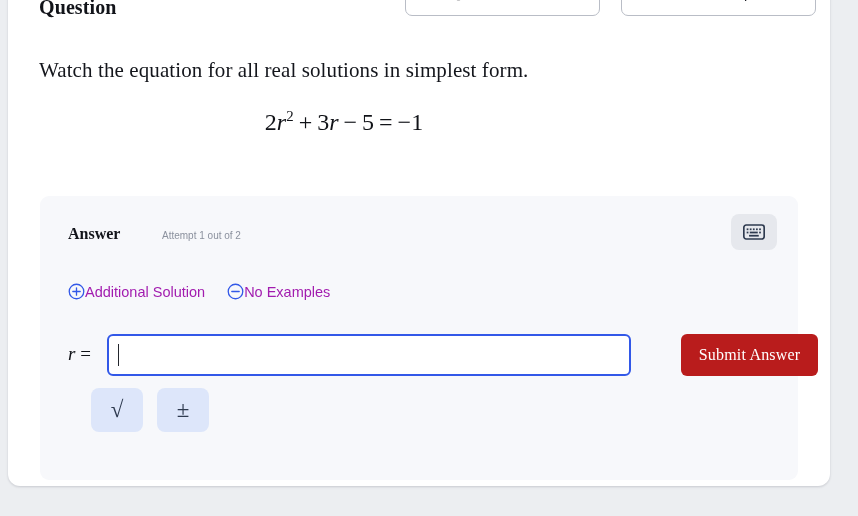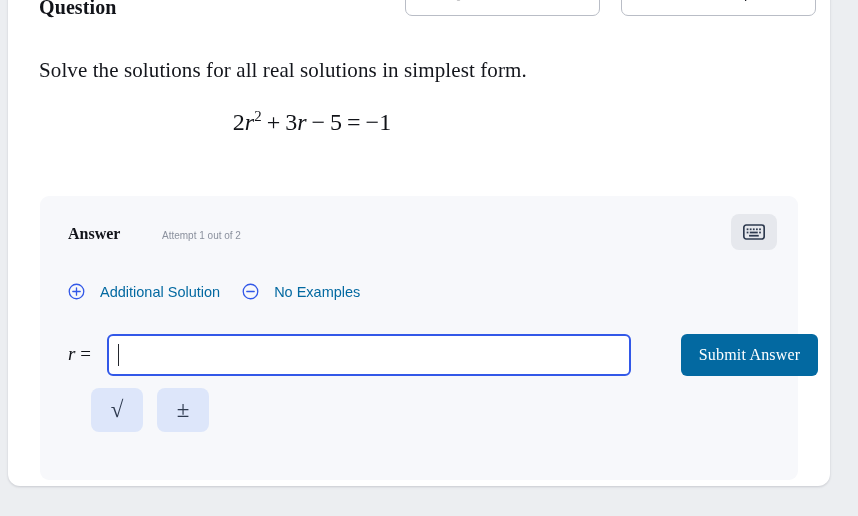--- a/index.html
+++ b/index.html
@@ -80,20 +80,21 @@
   
   #equation {
     position: absolute;
     left: 0;
     top: 122px;
     width: 608px;
     text-align: center;
     font-family: "Liberation Serif", serif;
     font-size: 24px;
     color: #111318;
+    padding-left: 32px;
   }
   .mi { font-style: italic; }
   .mo { margin: 0 5px; }
   sup.exp {
     font-size: 0.62em;
     vertical-align: super;
     font-style: normal;
   }
 
   
@@ -145,22 +146,22 @@
     position: absolute;
     left: 28px;
     top: 87px;
     display: flex;
     align-items: center;
     gap: 22px;
   }
   .sol-link {
     display: flex;
     align-items: center;
-    gap: 15px;
-    color: #0369a1;
+    gap: 0;
+    color: #a21caf;
     font-family: "Liberation Sans", sans-serif;
     font-size: 14.5px;
     cursor: pointer;
     user-select: none;
   }
   .circ-icon { display: block; width: 17px; height: 17px; }
 
   
   #answer-input-row {
     position: absolute;
@@ -201,21 +202,21 @@
     width: 1px;
     height: 22px;
     background: #23262d;
   }
   #submit-answer-btn {
     position: absolute;
     left: 613px;
     top: 0;
     width: 137px;
     height: 42px;
-    background: #0369a1;
+    background: #b91c1c;
     border: none;
     border-radius: 6px;
     color: #ffffff;
     font-family: "Liberation Serif", serif;
     font-size: 16px;
     cursor: pointer;
     letter-spacing: 0.2px;
   }
 
   
@@ -258,21 +259,21 @@
         </svg>
       </span>
       <span>Watch Video</span>
     </button>
 
     <button class="header-btn" id="show-examples-btn">
       <span>Show Examples</span>
     </button>
   </div>
 
-  <div id="question-prompt">Solve the solutions for all real solutions in simplest form.</div>
+  <div id="question-prompt">Watch the equation for all real solutions in simplest form.</div>
 
   <div id="equation">
     <span>2</span><span class="mi">r</span><sup class="exp">2</sup><span class="mo">+</span><span>3</span><span class="mi">r</span><span class="mo">−</span><span>5</span><span class="mo">=</span><span>−1</span>
   </div>
 
   <div id="answer-panel">
 
     <div id="answer-heading">Answer</div>
     <div id="attempt-counter">Attempt 1 out of 2</div>
 

